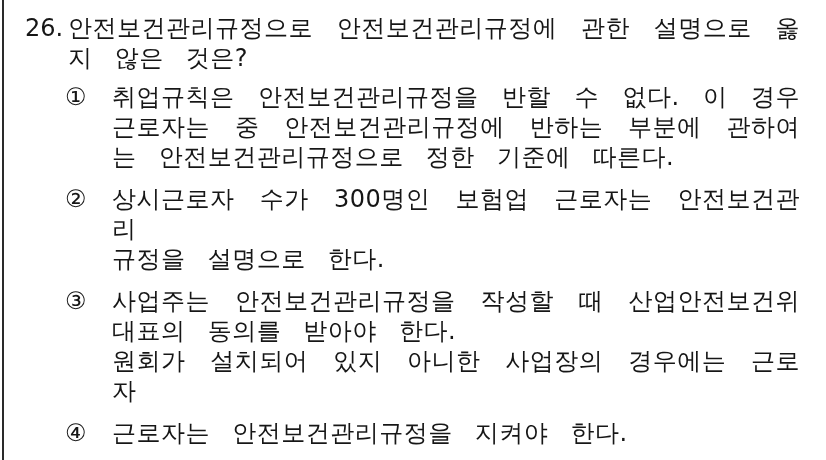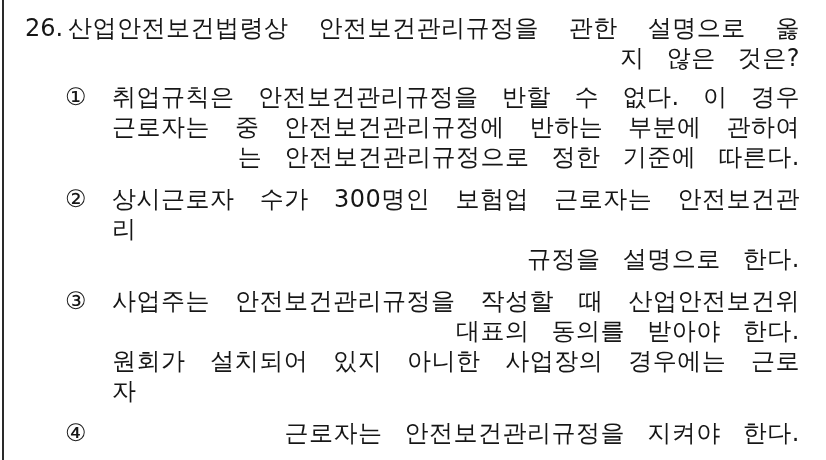--- a/index.html
+++ b/index.html
@@ -68,41 +68,41 @@
     width: 47px;
     word-spacing: 0;
     letter-spacing: 0;
   }
   .opt-text {
     flex: 1 1 auto;
     min-width: 0;
   }
   .line {
     display: block;
-    text-align: right;
+    text-align: left;
     white-space: nowrap;
   }
   .line.fill {
     white-space: normal;
     text-align: justify;
     text-align-last: justify;
   }
 </style>
 </head>
 <body>
 
 <div class="sheet">
   <div class="col-divider"></div>
 
   <div class="content">
 
     <div class="q-row">
       <span class="q-num">26.</span>
       <div class="q-text">
-        <span class="line fill">산업안전보건법령상 안전보건관리규정을 관한 설명으로 옳</span>
+        <span class="line fill">안전보건관리규정으로 안전보건관리규정에 관한 설명으로 옳</span>
         <span class="line">지 않은 것은?</span>
       </div>
     </div>
 
     <div class="options">
 
       <div class="option">
         <span class="opt-num">①</span>
         <div class="opt-text">
           <span class="line fill">취업규칙은 안전보건관리규정을 반할 수 없다. 이 경우</span>

